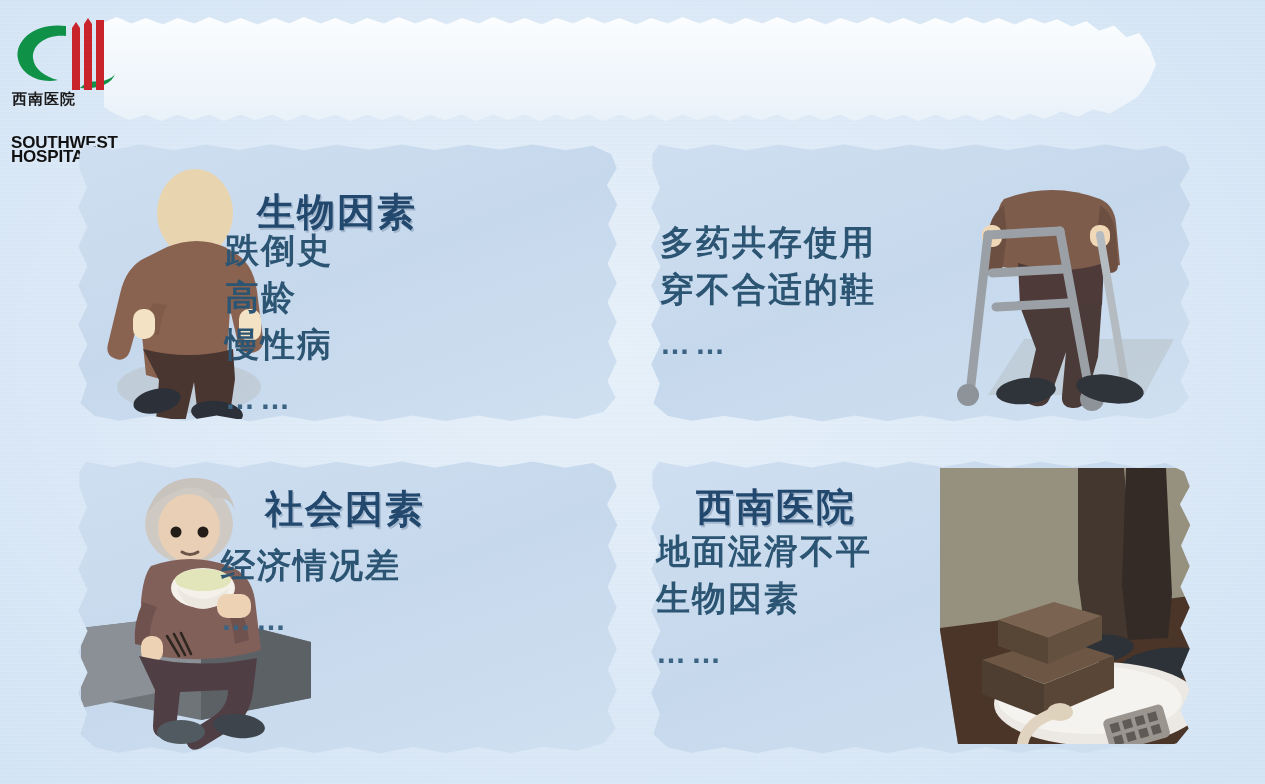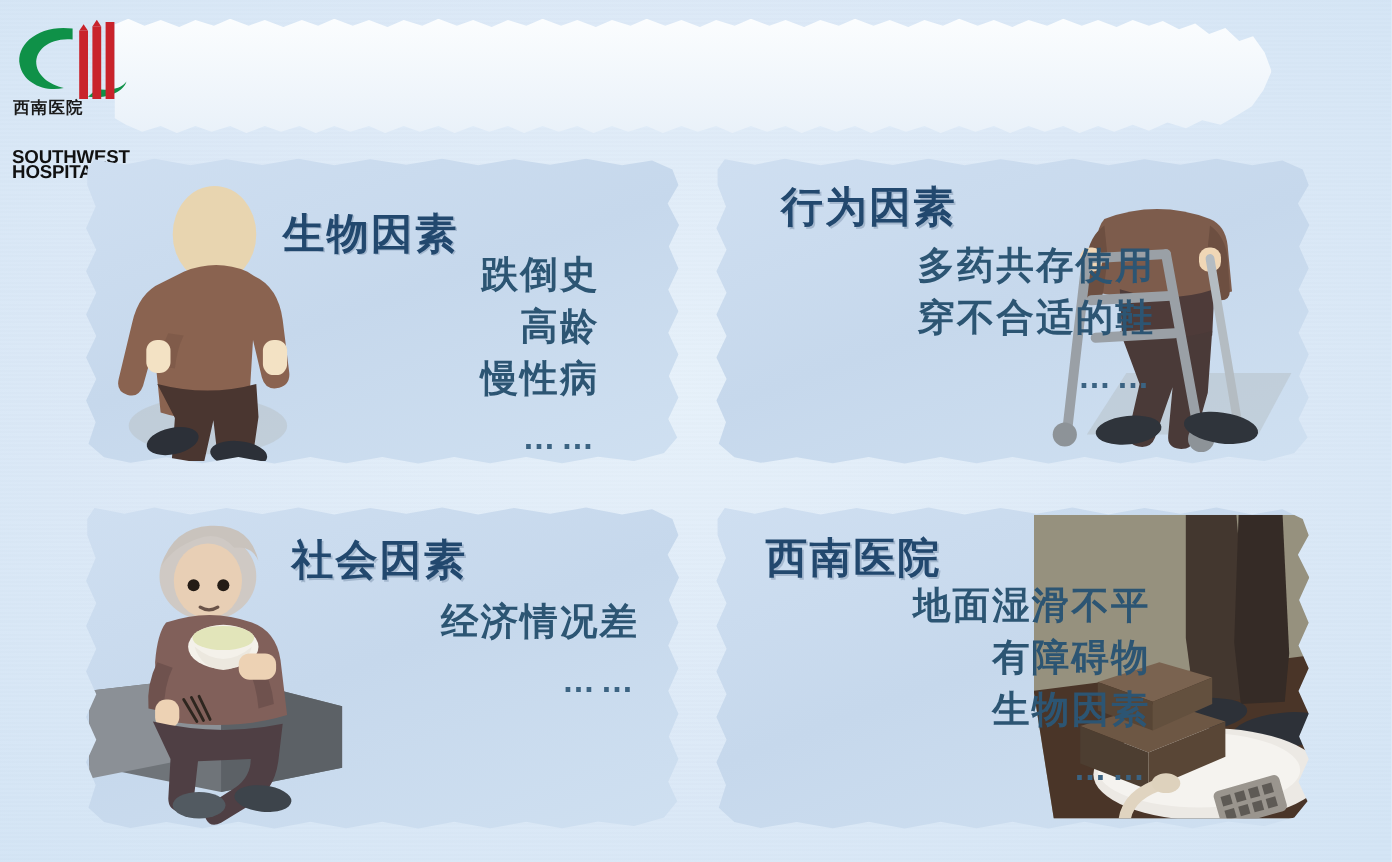--- a/index.html
+++ b/index.html
@@ -176,21 +176,21 @@
     font-weight: bold;
     color: #22486e;
     letter-spacing: 2px;
     white-space: nowrap;
     text-shadow: 1.5px 1.5px 0 rgba(30,60,95,.22);
   }
   .card-lines {
     position: absolute;
     display: flex;
     flex-direction: column;
-    align-items: flex-end;
+    align-items: flex-start;
     color: #2c5573;
     font-size: 34px;
     font-weight: bold;
     line-height: 47px;
     letter-spacing: 2px;
     white-space: nowrap;
   }
   .card-lines .ellipsis {
     font-size: 30px;
     letter-spacing: 5px;
@@ -285,21 +285,20 @@
       </g>
       <g stroke="#b4bcc2" stroke-width="8" fill="none" stroke-linecap="round">
         <path d="M152 92 L178 246"></path>
       </g>
       <circle cx="20" cy="252" r="11" fill="#8d9398"></circle>
       <circle cx="144" cy="256" r="12" fill="#8d9398"></circle>
       <ellipse cx="78" cy="248" rx="30" ry="13" transform="rotate(-6 78 248)" fill="#2f343b"></ellipse>
       <ellipse cx="162" cy="246" rx="34" ry="14" transform="rotate(8 162 246)" fill="#2f343b"></ellipse>
     </svg>
 
-    <div class="card-heading">行为因素</div>
     <div class="card-lines">
       <span>多药共存使用</span>
       <span>穿不合适的鞋</span>
       <span class="ellipsis">……</span>
     </div>
   </div>
 
   <div id="card-social" class="card card-clip">
 
     <svg id="art-social" class="art" viewBox="0 0 240 280">
@@ -374,19 +373,18 @@
             <rect x="198" y="263" width="9" height="9"></rect>
             <rect x="211" y="263" width="9" height="9"></rect>
           </g>
         </g>
       </g>
     </svg>
 
     <div class="card-heading">西南医院</div>
     <div class="card-lines">
       <span>地面湿滑不平</span>
-      <span>有障碍物</span>
       <span>生物因素</span>
       <span class="ellipsis">……</span>
     </div>
   </div>
 
 </div>
 
 </body></html>

